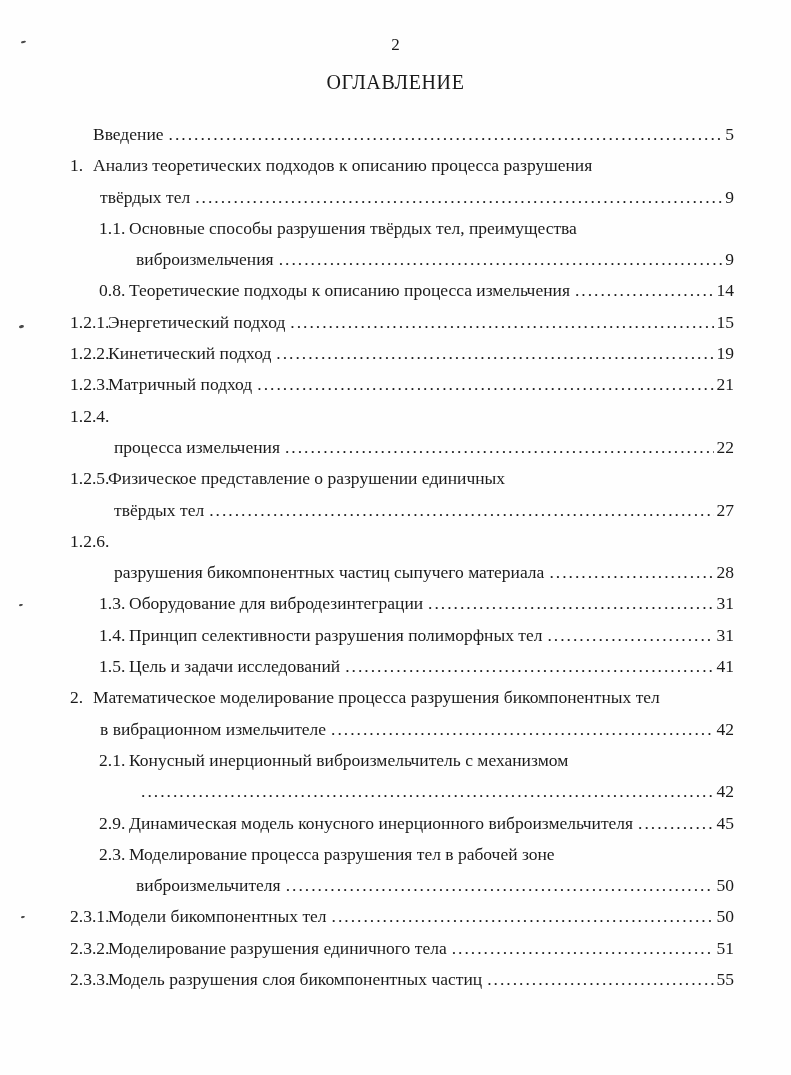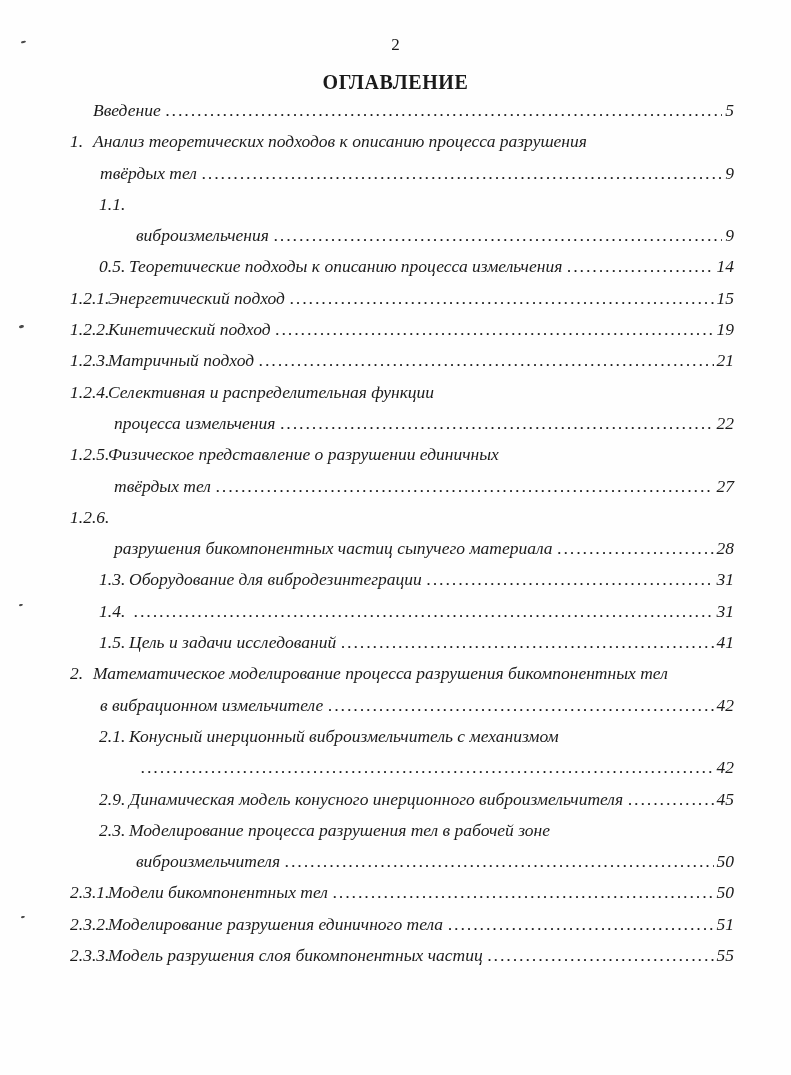--- a/index.html
+++ b/index.html
@@ -17,39 +17,38 @@
     color: #1a1a1a;
     box-sizing: border-box;
   }
   .page-num-top {
     padding-top: 36px;
     text-align: center;
     font-size: 17px;
     line-height: 1;
   }
   .doc-title {
-    margin: 16px 0 0 0;
+    margin: 16px 0 24px 0;
     text-align: center;
     font-size: 20px;
     line-height: 26px;
-    font-weight: 700;
+    font-weight: 400;
     letter-spacing: 0.6px;
   }
   .toc {
     margin: 0 57px 0 70px;
     font-size: 17.5px;
     line-height: 31.3px;
   }
   .entry { }
   .entry.level1 { margin-left: 29px; }
   .entry.level2 { }
   .row {
     display: flex;
     align-items: flex-start;
-    font-style: italic;
   }
   .num {
     flex: none;
   }
   .level0 > .row > .num { width: 23px; }
   .level1 > .row > .num { width: 30px; }
   .level2 > .row > .num { width: 38px; }
   .level0 > .row.cont { padding-left: 30px; }
   .level1 > .row.cont { padding-left: 37px; }
   .level2 > .row.cont { padding-left: 44px; }
@@ -109,30 +108,31 @@
         </div>
         <div class="row cont">
           <span class="txt">твёрдых тел</span>
           <span class="leader">................................................................................................................................................................</span>
           <span class="pg">9</span>
         </div>
       </div>
       <div class="entry level1">
         <div class="row">
           <span class="num">1.1.</span>
+          <span class="txt">Основные способы разрушения твёрдых тел, преимущества</span>
         </div>
         <div class="row cont">
           <span class="txt">виброизмельчения</span>
           <span class="leader">................................................................................................................................................................</span>
           <span class="pg">9</span>
         </div>
       </div>
       <div class="entry level1">
         <div class="row">
-          <span class="num">0.5.</span>
+          <span class="num">0.8.</span>
           <span class="txt">Теоретические подходы к описанию процесса измельчения</span>
           <span class="leader">................................................................................................................................................................</span>
           <span class="pg">14</span>
         </div>
       </div>
       <div class="entry level2">
         <div class="row">
           <span class="num">1.2.1.</span>
           <span class="txt">Энергетический подход</span>
           <span class="leader">................................................................................................................................................................</span>
@@ -151,21 +151,20 @@
         <div class="row">
           <span class="num">1.2.3.</span>
           <span class="txt">Матричный подход</span>
           <span class="leader">................................................................................................................................................................</span>
           <span class="pg">21</span>
         </div>
       </div>
       <div class="entry level2">
         <div class="row">
           <span class="num">1.2.4.</span>
-          <span class="txt">Селективная и распределительная функции</span>
         </div>
         <div class="row cont">
           <span class="txt">процесса измельчения</span>
           <span class="leader">................................................................................................................................................................</span>
           <span class="pg">22</span>
         </div>
       </div>
       <div class="entry level2">
         <div class="row">
           <span class="num">1.2.5.</span>
@@ -191,20 +190,21 @@
         <div class="row">
           <span class="num">1.3.</span>
           <span class="txt">Оборудование для вибродезинтеграции</span>
           <span class="leader">................................................................................................................................................................</span>
           <span class="pg">31</span>
         </div>
       </div>
       <div class="entry level1">
         <div class="row">
           <span class="num">1.4.</span>
+          <span class="txt">Принцип селективности разрушения полиморфных тел</span>
           <span class="leader">................................................................................................................................................................</span>
           <span class="pg">31</span>
         </div>
       </div>
       <div class="entry level1">
         <div class="row">
           <span class="num">1.5.</span>
           <span class="txt">Цель и задачи исследований</span>
           <span class="leader">................................................................................................................................................................</span>
           <span class="pg">41</span>

